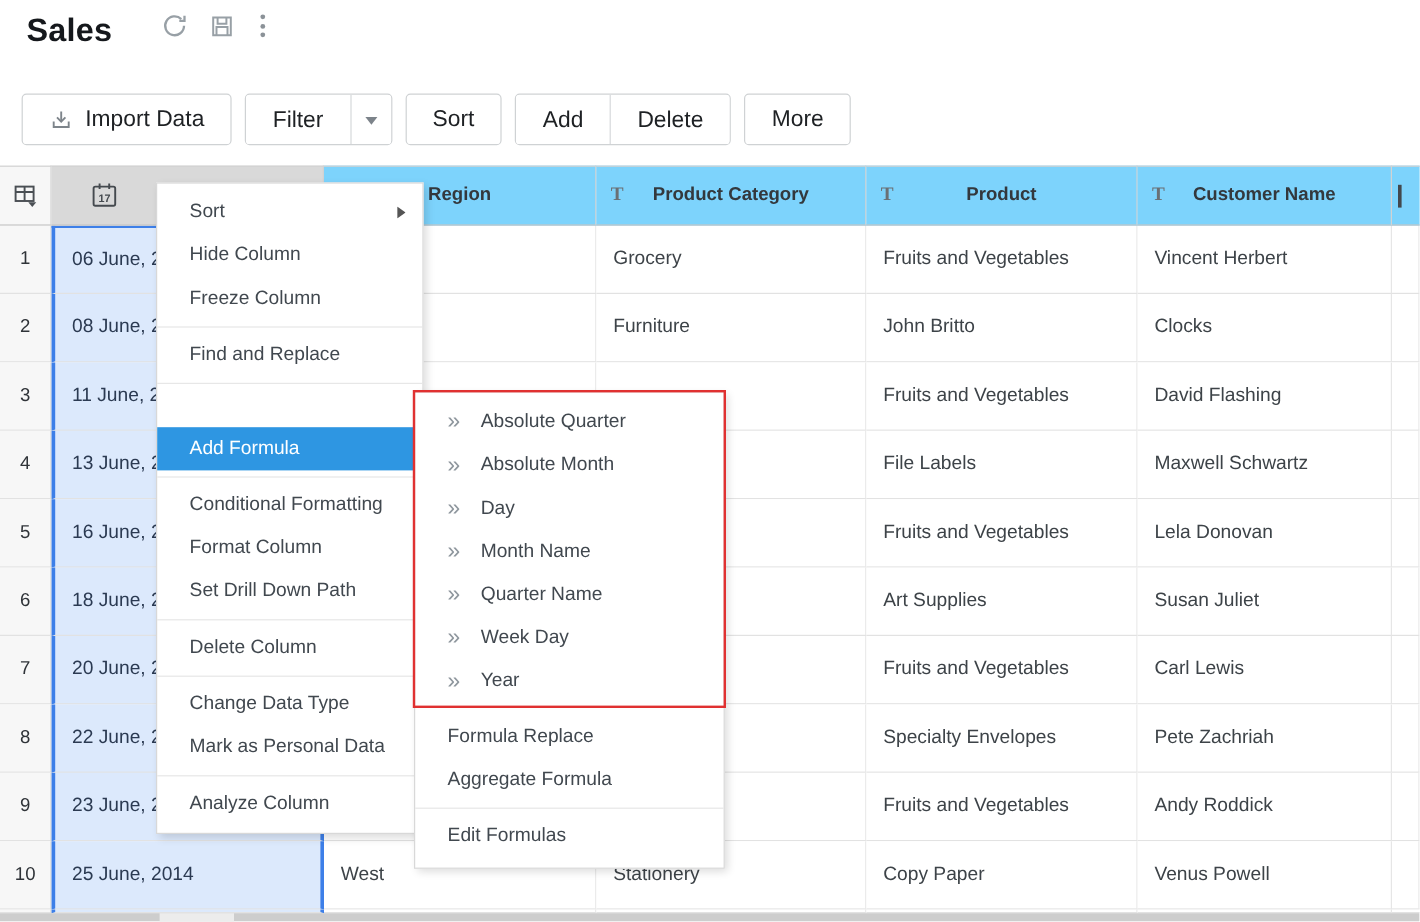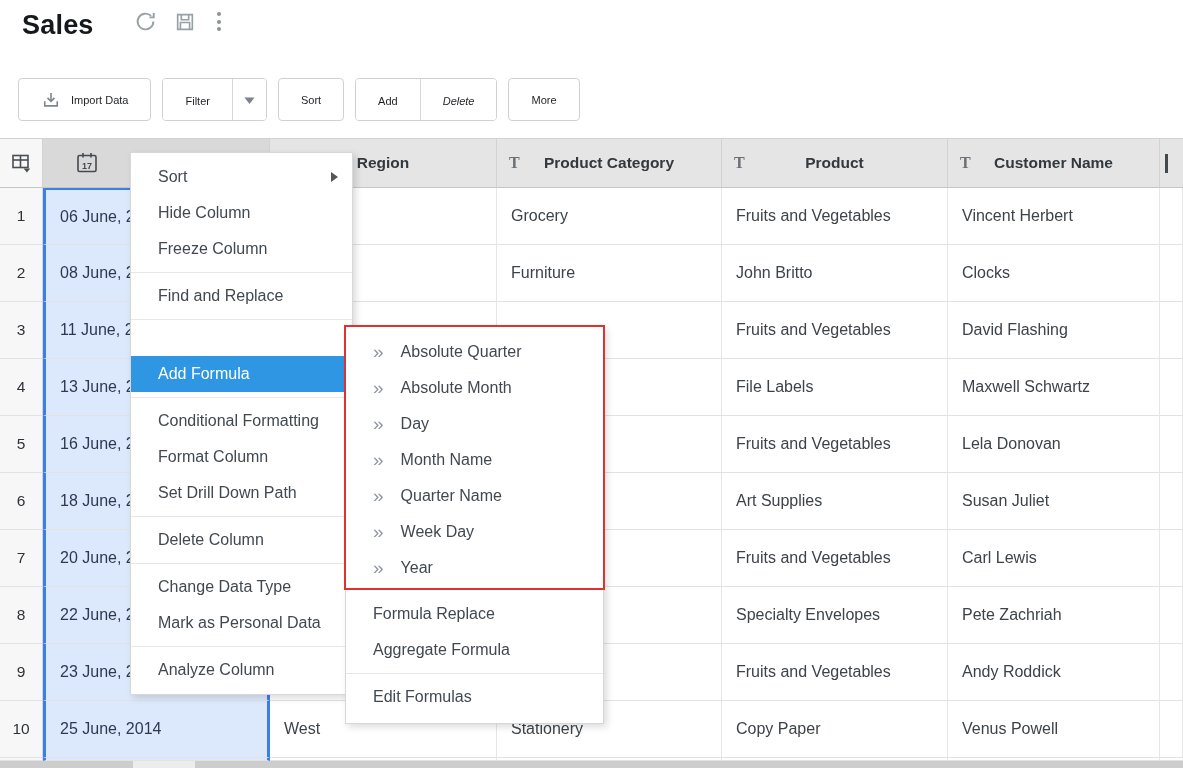--- a/index.html
+++ b/index.html
@@ -18,37 +18,37 @@
   .icon-btn { background:none; border:none; cursor:pointer; display:flex; align-items:center; padding:0; }
   .kebab { display:flex; flex-direction:column; gap:3.5px; padding:2px 4px; }
   .kebab i { width:4px; height:4px; border-radius:50%; background:#8b9298; display:block; }
 
   
   .toolbar { position:absolute; top:78px; left:18px; height:43px; display:flex; gap:11px; }
   .btn, .btn-group { height:43px; }
   .btn {
     display:flex; align-items:center; gap:10px; padding:0 22px;
     background:#fff; border:1px solid #cfd2d4; border-radius:4px;
-    font-family:inherit; font-size:11px; color:#1e2124; cursor:pointer; white-space:nowrap;
+    font-family:inherit; font-size:19px; color:#1e2124; cursor:pointer; white-space:nowrap;
   }
   .btn-group { display:flex; border:1px solid #cfd2d4; border-radius:4px; overflow:hidden; background:#fff; }
   .btn-group .btn { border:none; border-radius:0;text-align:right; }
-  .btn-group .btn + .btn { border-left:1px solid #d6d9db;font-style:italic; }
+  .btn-group .btn + .btn { border-left:1px solid #d6d9db; }
   .caret-seg { padding:0 11px; }
 
   
   .grid {
     position:absolute; top:138px; left:0; width:1183px;
     display:grid;
     grid-template-columns:43px 227px 227px 225px 226px 212px 23px;
     grid-template-rows:50px repeat(10,57px) 3px;
   }
   .gc { background:#fff; border-right:1px solid #e6e6e6; border-bottom:1px solid #e2e2e2;
         display:flex; align-items:center; padding:0 14px; font-size:16px; color:#3d4348; overflow:hidden; white-space:nowrap; }
-  .gc.h { background:#e5e5e5; border-top:1px solid #d2d2d2; border-right:1px solid #d2d2d2; border-bottom:1px solid #c6c6c6;
+  .gc.h { background:#7dd3fc; border-top:1px solid #d2d2d2; border-right:1px solid #d2d2d2; border-bottom:1px solid #c6c6c6;
           font-weight:600; font-size:15.5px; color:#33383d; justify-content:center; position:relative; }
   .gc.h.hsel { background:#d9d9d9; }
   .gc.rn { background:#f7f7f7; justify-content:center; padding:0 4px; color:#2f3338; font-size:15.5px; border-right:1px solid #d6d6d6; }
   .gc.corner { background:#f7f7f7; justify-content:center; padding:0; }
   .gc.sel { background:var(--selection_bg,#dce9fc); border-left:3px solid var(--selection_border,#3d7fe8);
             border-right:3px solid var(--selection_border,#3d7fe8); color:#2b3a52; }
   .gc.sel.first { border-top:2px solid var(--selection_border,#3d7fe8); }
   .gc.sliver-cell { padding:0; }
   .ticon { position:absolute; left:12px; top:50%; transform:translateY(-50%);
            font-family:"Liberation Serif","DejaVu Serif",serif; font-weight:700; font-size:16px; color:#6a7075; }

